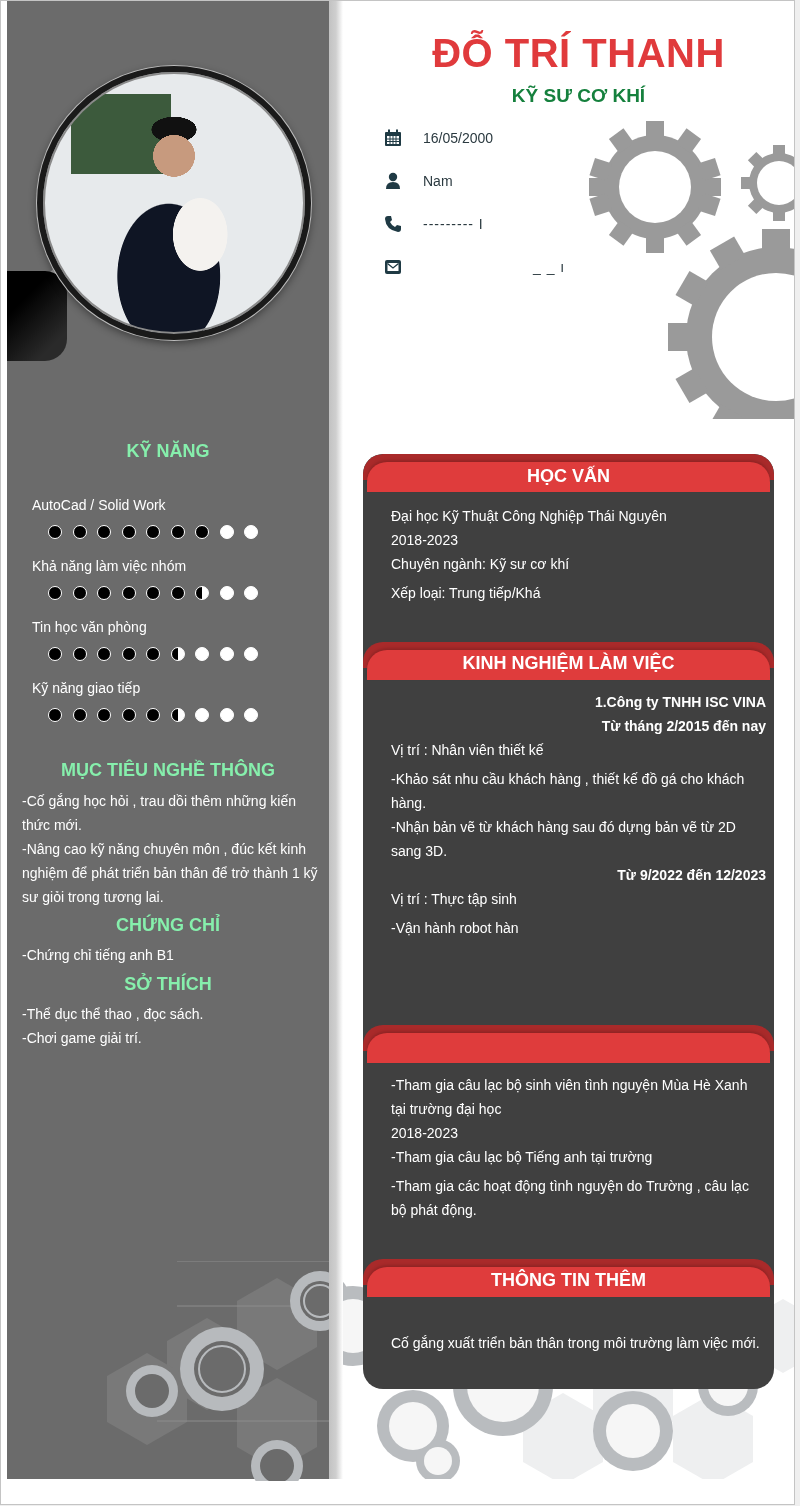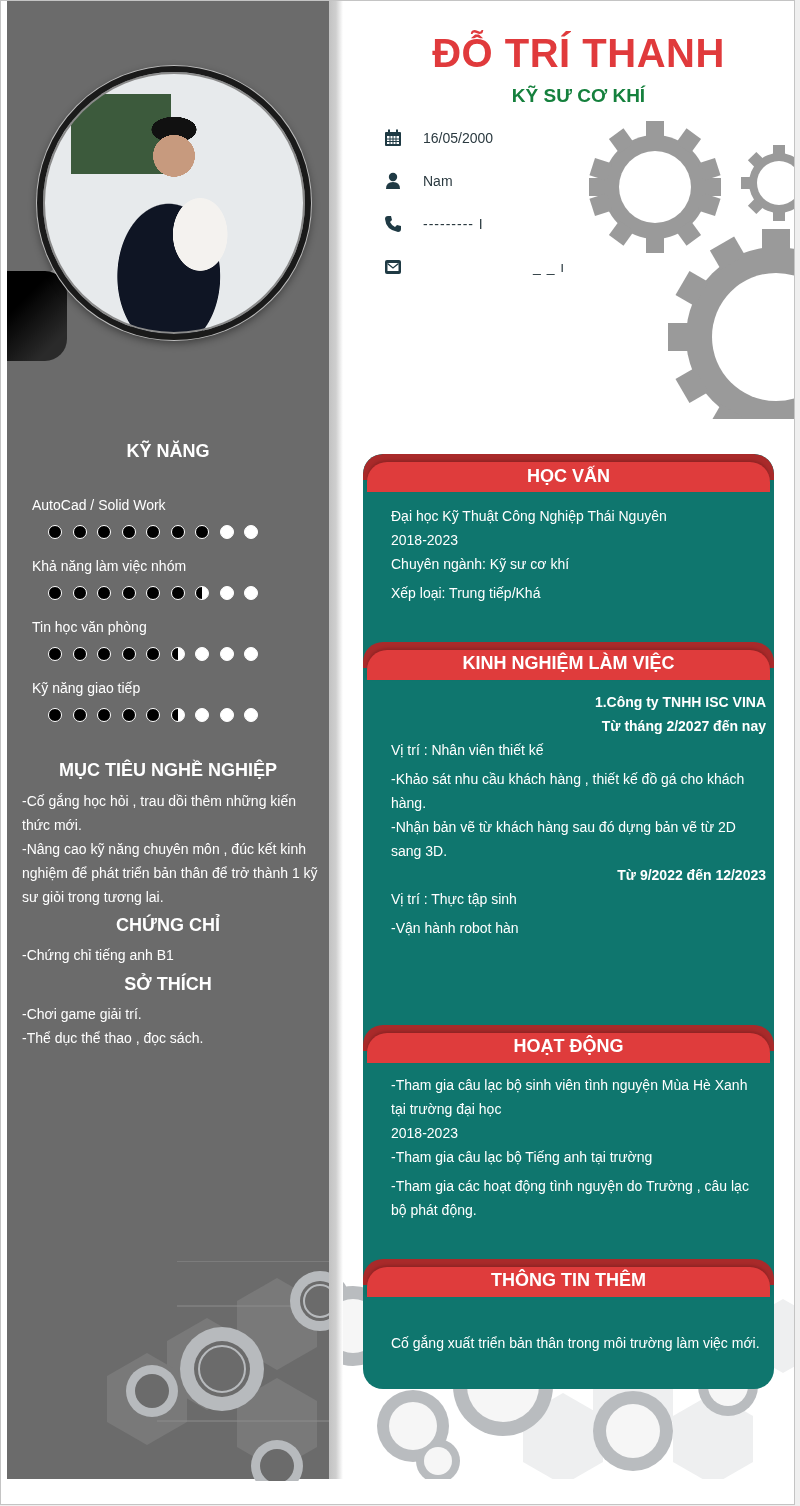--- a/index.html
+++ b/index.html
@@ -38,21 +38,21 @@
     background: linear-gradient(135deg, #000 30%, #2a2a2a 80%);
     border-radius: 0 22px 22px 0; transform: rotate(0deg);
   }
   .magnifier-neck {
     position: absolute; left: 38px; top: 268px; width: 24px; height: 28px;
     background: linear-gradient(90deg, #999, #fff 50%, #999);
     transform: rotate(40deg);
   }
 
   .sb-heading {
-    font-weight: bold; font-size: 18px; text-align: center; color: #ffffff;
+    font-weight: bold; font-size: 18px; text-align: center; color: #86efac;
     position: absolute; left: 0; width: 322px;
   }
   .skill-label { position: absolute; left: 25px; font-size: 14px; color: #ffffff; }
   .dots { position: absolute; left: 41px; display: flex; gap: 10.5px; }
   .dot {
     width: 14px; height: 14px; border-radius: 50%; border: 1.5px solid #ffffff;
     background: #000000;
   }
   .dot.empty { background: #ffffff; }
   .dot.half { background: linear-gradient(90deg, #000 50%, #fff 50%); }
@@ -72,21 +72,21 @@
     font-size: 19px; font-weight: bold; color: #15803d;
   }
   .contact-row { position: absolute; left: 382px; display: flex; align-items: center; }
   .contact-icon { width: 20px; height: 20px; display: flex; align-items: center; justify-content: center; }
   .contact-text { margin-left: 20px; font-size: 14px; color: #2b3a40; }
   .redact { color: #2b3a40; letter-spacing: 1px; }
 
   
   .card {
     position: absolute; left: 362px; top: 453px; width: 411px; height: 935px;
-    background: #0f766e; border-radius: 20px; color: #ffffff; overflow: hidden;
+    background: #404040; border-radius: 20px; color: #ffffff; overflow: hidden;
   }
   .sec-band {
     position: absolute; left: 0; width: 411px; height: 26px;
     background: #a92a2a; border-radius: 20px 20px 0 0;
   }
   .sec-band-inner {
     position: absolute; left: 4px; width: 403px; height: 30px;
     background: #df3c3c; border-radius: 20px 20px 0 0;
     box-shadow: 0 -2px 3px rgba(0,0,0,0.15);
   }
@@ -189,33 +189,33 @@
       <span class="dot"></span>
       <span class="dot"></span>
       <span class="dot"></span>
       <span class="dot"></span>
       <span class="dot half"></span>
       <span class="dot empty"></span>
       <span class="dot empty"></span>
       <span class="dot empty"></span>
     </div>
 
-    <div class="sb-heading" style="top:759px">MỤC TIÊU NGHỀ NGHIỆP</div>
+    <div class="sb-heading" style="top:759px">MỤC TIÊU NGHỀ THÔNG</div>
     <div class="sb-text" style="top:788px">
       <span style="display:block">-Cố gắng học hỏi , trau dồi thêm những kiến thức mới.</span>
       <span style="display:block">-Nâng cao kỹ năng chuyên môn , đúc kết kinh nghiệm để phát triển bản thân để trở thành 1 kỹ sư giỏi trong tương lai.</span>
     </div>
 
     <div class="sb-heading" style="top:914px">CHỨNG CHỈ</div>
     <div class="sb-text" style="top:942px">-Chứng chỉ tiếng anh B1</div>
 
     <div class="sb-heading" style="top:973px">SỞ THÍCH</div>
     <div class="sb-text" style="top:1001px">
+      <span style="display:block">-Thể dục thể thao , đọc sách.</span>
       <span style="display:block">-Chơi game giải trí.</span>
-      <span style="display:block">-Thể dục thể thao , đọc sách.</span>
     </div>
   </div>
   <div class="sidebar-shadow"></div>
 
   <svg class="gear-bg" style="left:585px;top:118px" width="215" height="300" viewBox="0 0 215 300">
     <defs>
       <g id="tooth">
           <rect x="-8" y="-1" width="16" height="14"></rect>
         </g>
     </defs>
@@ -369,34 +369,33 @@
       <span class="l">Chuyên ngành: Kỹ sư cơ khí</span>
       <span class="gap"></span>
       <span class="l">Xếp loại: Trung tiếp/Khá</span>
     </div>
 
     <div class="sec-band" style="top:188px"></div>
     <div class="sec-band-inner" style="top:196px"></div>
     <div class="card-heading" style="top:199px">KINH NGHIỆM LÀM VIỆC</div>
     <div class="card-text" style="top:236px">
       <span class="b">1.Công ty TNHH ISC VINA</span>
-      <span class="b">Từ tháng 2/2027 đến nay</span>
+      <span class="b">Từ tháng 2/2015 đến nay</span>
       <span class="l">Vị trí : Nhân viên thiết kế</span>
       <span class="gap"></span>
       <span class="l">-Khảo sát nhu cầu khách hàng , thiết kế đồ gá cho khách hàng.</span>
       <span class="l">-Nhận bản vẽ từ khách hàng sau đó dựng bản vẽ từ 2D sang 3D.</span>
       <span class="b">Từ 9/2022 đến 12/2023</span>
       <span class="l">Vị trí : Thực tập sinh</span>
       <span class="gap"></span>
       <span class="l">-Vận hành robot hàn</span>
     </div>
 
     <div class="sec-band" style="top:571px"></div>
     <div class="sec-band-inner" style="top:579px"></div>
-    <div class="card-heading" style="top:582px">HOẠT ĐỘNG</div>
     <div class="card-text" style="top:619px">
       <span class="l">-Tham gia câu lạc bộ sinh viên tình nguyện Mùa Hè Xanh tại trường đại học</span>
       <span class="l">2018-2023</span>
       <span class="l">-Tham gia câu lạc bộ Tiếng anh tại trường</span>
       <span class="gap"></span>
       <span class="l">-Tham gia các hoạt động tình nguyện do Trường , câu lạc bộ phát động.</span>
     </div>
 
     <div class="sec-band" style="top:805px"></div>
     <div class="sec-band-inner" style="top:813px"></div>

